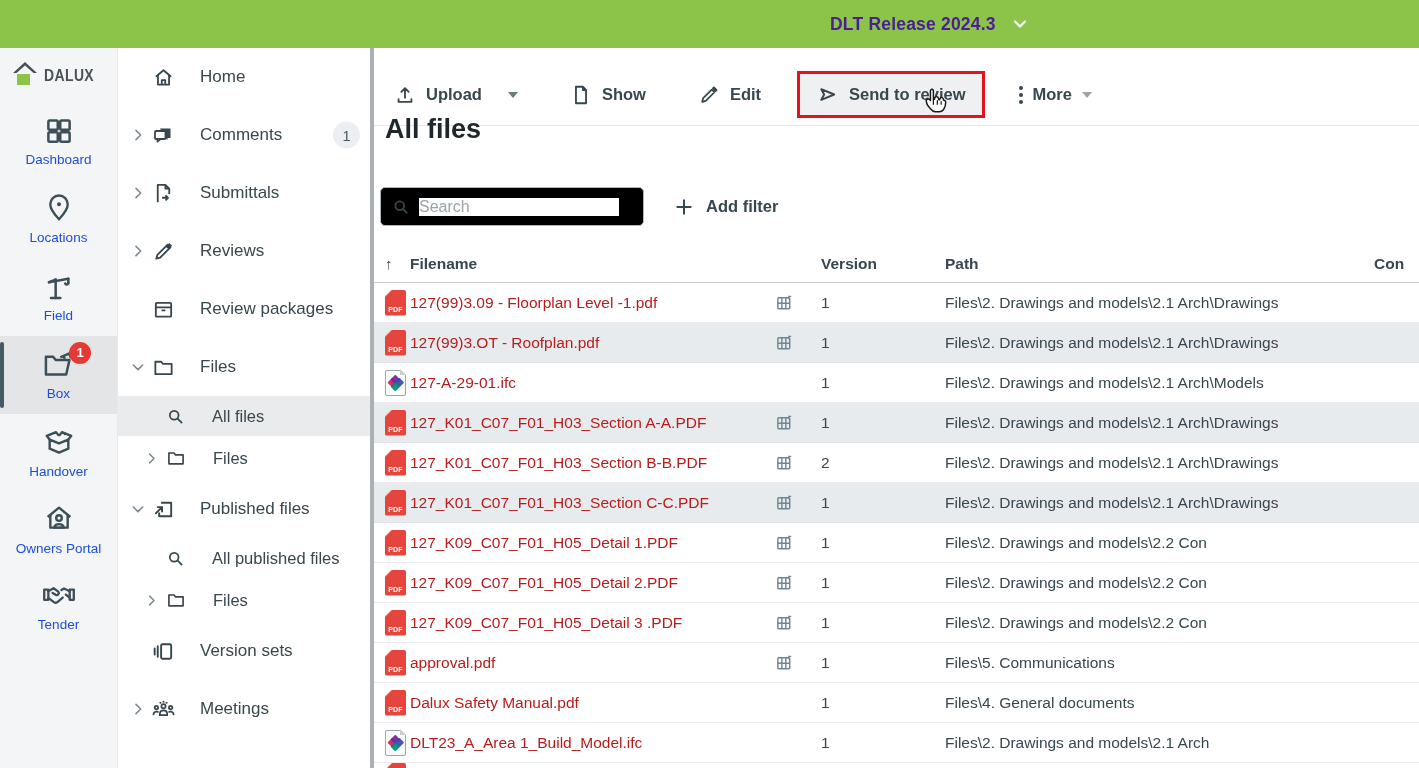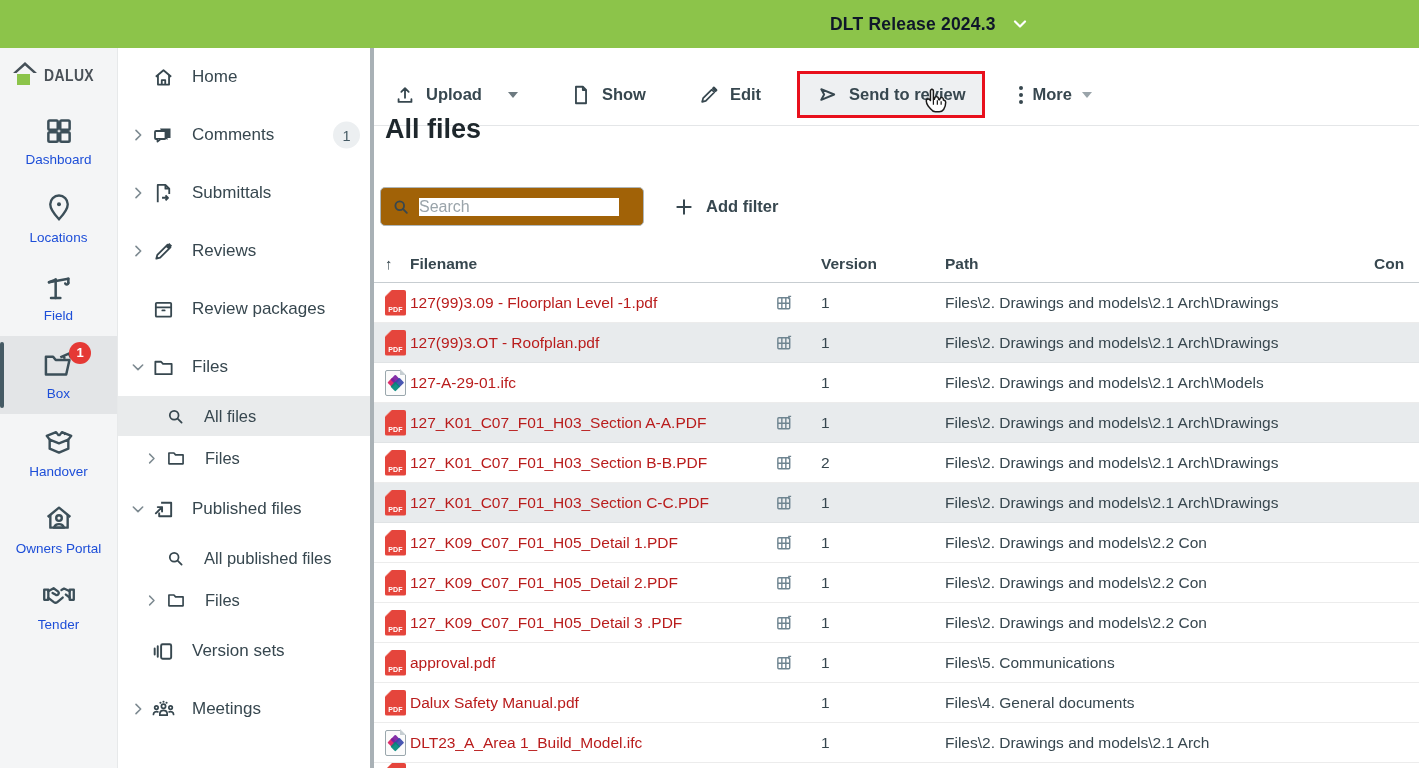--- a/index.html
+++ b/index.html
@@ -3,38 +3,38 @@
 <meta charset="utf-8">
 <style>
   * { margin:0; padding:0; box-sizing:border-box; }
   html,body { width:1419px; height:768px; overflow:hidden; }
   body { font-family:"Liberation Sans", sans-serif; background:#fff; color:#37474f; position:relative; }
   svg { display:block; }
 
   
   #topbar { position:absolute; left:0; top:0; width:1419px; height:48px; background:#8cc44a; }
   #topbar .title-wrap { position:absolute; left:830px; top:0; height:48px; display:flex; align-items:center; gap:14px; }
-  #topbar .title { color:#0f172a; font-size:17.5px; font-weight:bold; letter-spacing:.2px; }
+  #topbar .title { color:#4c1d95; font-size:17.5px; font-weight:bold; letter-spacing:.2px; }
 
   
   #rail { position:absolute; left:0; top:48px; width:118px; height:720px; background:#f4f5f6; border-right:1px solid #e7e9ea; }
   .rail-logo { height:56px; display:flex; align-items:center; justify-content:center; gap:5px; }
   .rail-logo .logo-text { font-size:17px; font-weight:bold; color:#4a5158; letter-spacing:.5px; transform:scaleX(.82); transform-origin:left; }
   .rail-item { position:relative; display:flex; flex-direction:column; align-items:center; gap:6px; padding:12px 4px 11px; color:#3c4f59; cursor:pointer; }
   .rail-item .lbl { font-size:13.5px; color:#1d4ed8; text-align:center; line-height:1.25; }
   .rail-item.active { background:#e3e5e7; }
   .rail-item.active::before { content:""; position:absolute; left:0; top:6px; bottom:6px; width:4px; background:#455a64; border-radius:2px; }
   .rail-badge { position:absolute; top:6px; right:26px; min-width:22px; height:22px; border-radius:11px; background:#e53935; color:#fff; font-size:13px; font-weight:bold; display:flex; align-items:center; justify-content:center; }
 
   
   #sidebar { position:absolute; left:118px; top:48px; width:252px; height:720px; background:#fff; }
   .nav-item { position:relative; display:flex; align-items:center; height:58px; padding-left:10px; font-size:17px; color:#37474f; cursor:pointer; }
   .nav-item .chev { width:20px; display:flex; justify-content:center; color:#7d8a91; }
   .nav-item .nico { width:30px; margin-left:0; display:flex; justify-content:center; }
-  .nav-item .nlbl { margin-left:14px; white-space:nowrap; }
+  .nav-item .nlbl { margin-left:22px; white-space:nowrap; }
   .nav-item.no-chev { padding-left:30px; }
   .nav-item.sub1 { height:40px; padding-left:42px; font-size:16.5px; }
   .nav-item.sub2 { height:44px; padding-left:23px; font-size:16.5px; }
   .nav-item.selected { background:#e9ebec; }
   .nav-badge { position:absolute; right:10px; top:50%; transform:translateY(-50%); min-width:27px; height:27px; border-radius:14px; background:#eceff1; color:#455a64; font-size:14.5px; display:flex; align-items:center; justify-content:center; }
 
   
   #vdivider { position:absolute; left:370px; top:48px; width:4px; height:720px; background:#a9b1b6; }
 
   
@@ -47,21 +47,21 @@
   #edit-btn { margin-left:52px; }
   #annotation-box { margin-left:36px; border:3px solid #e8101c; padding:0; }
   #send-btn { background:#eef0f2; padding:9px 16px;text-align:center; }
   #more-btn { margin-left:34px; }
   .kebab { display:flex; flex-direction:column; gap:3px; }
   .kebab i { width:4px; height:4px; border-radius:50%; background:#37474f; }
 
   #page-title { position:absolute; left:11px; top:66px; font-size:27px; font-weight:bold; color:#1e272c; }
 
   #search-row { position:absolute; left:6px; top:139px; display:flex; align-items:center; }
-  #search-box { width:264px; height:39px; border:1px solid #aeb6ba; border-radius:5px; display:flex; align-items:center; padding:0 10px; gap:8px; background:#a16207; }
+  #search-box { width:264px; height:39px; border:1px solid #aeb6ba; border-radius:5px; display:flex; align-items:center; padding:0 10px; gap:8px; background:#000000; }
   #search-box input { border:none; outline:none; font-size:16px; color:#37474f; width:200px; font-family:"Liberation Sans", sans-serif; }
   #search-box input::placeholder { color:#9aa4aa; }
   #add-filter { margin-left:30px; display:flex; align-items:center; gap:12px; font-size:16.5px; font-weight:bold; color:#37474f; cursor:pointer; }
 
   
   #thead { position:absolute; left:0; top:197px; width:100%; height:38px; display:flex; align-items:center; font-weight:bold; font-size:15.5px; color:#37474f; border-bottom:1px solid #c7cdd1; }
   .col-icon { width:36px; padding-left:11px; flex:none; }
   .col-name { width:365px; flex:none; overflow:hidden; white-space:nowrap; }
   .col-sheet { width:40px; flex:none; display:flex; }
   .col-ver { width:124px; flex:none; padding-left:6px; }

